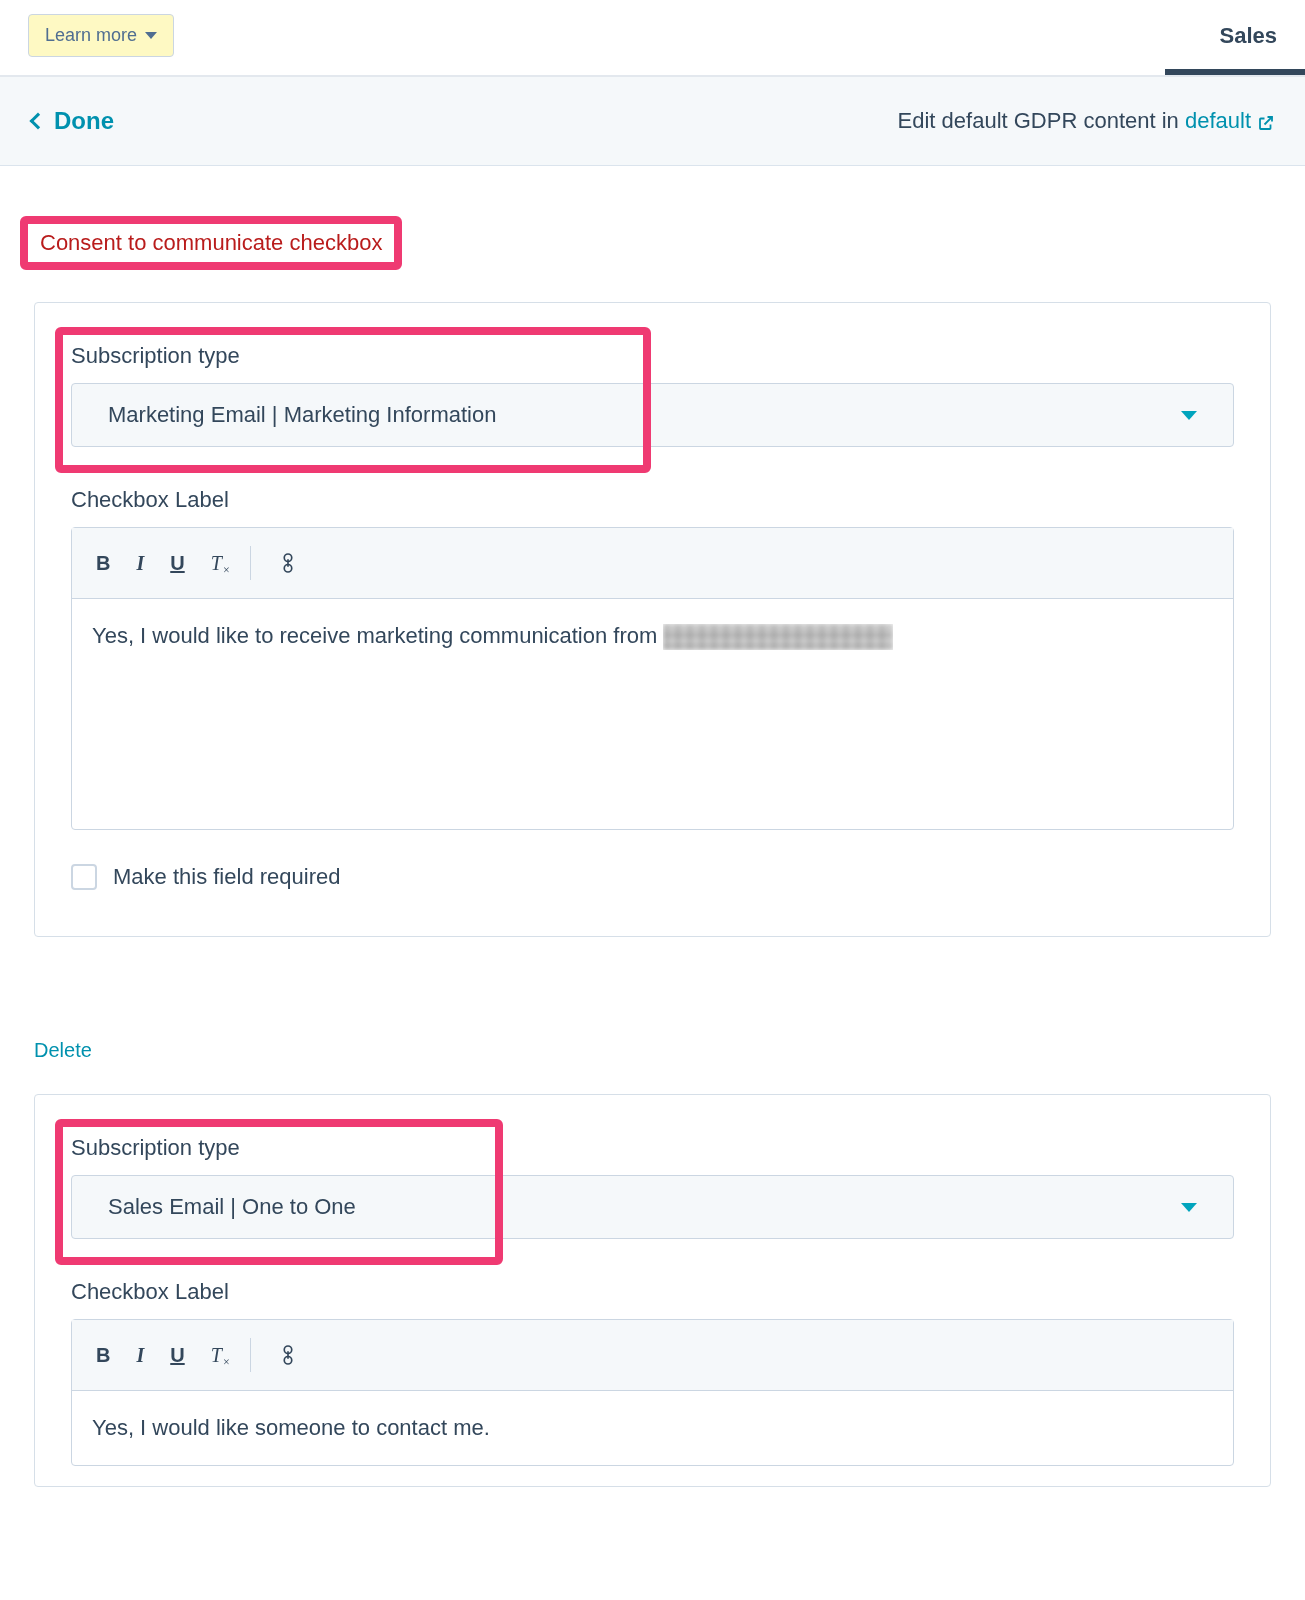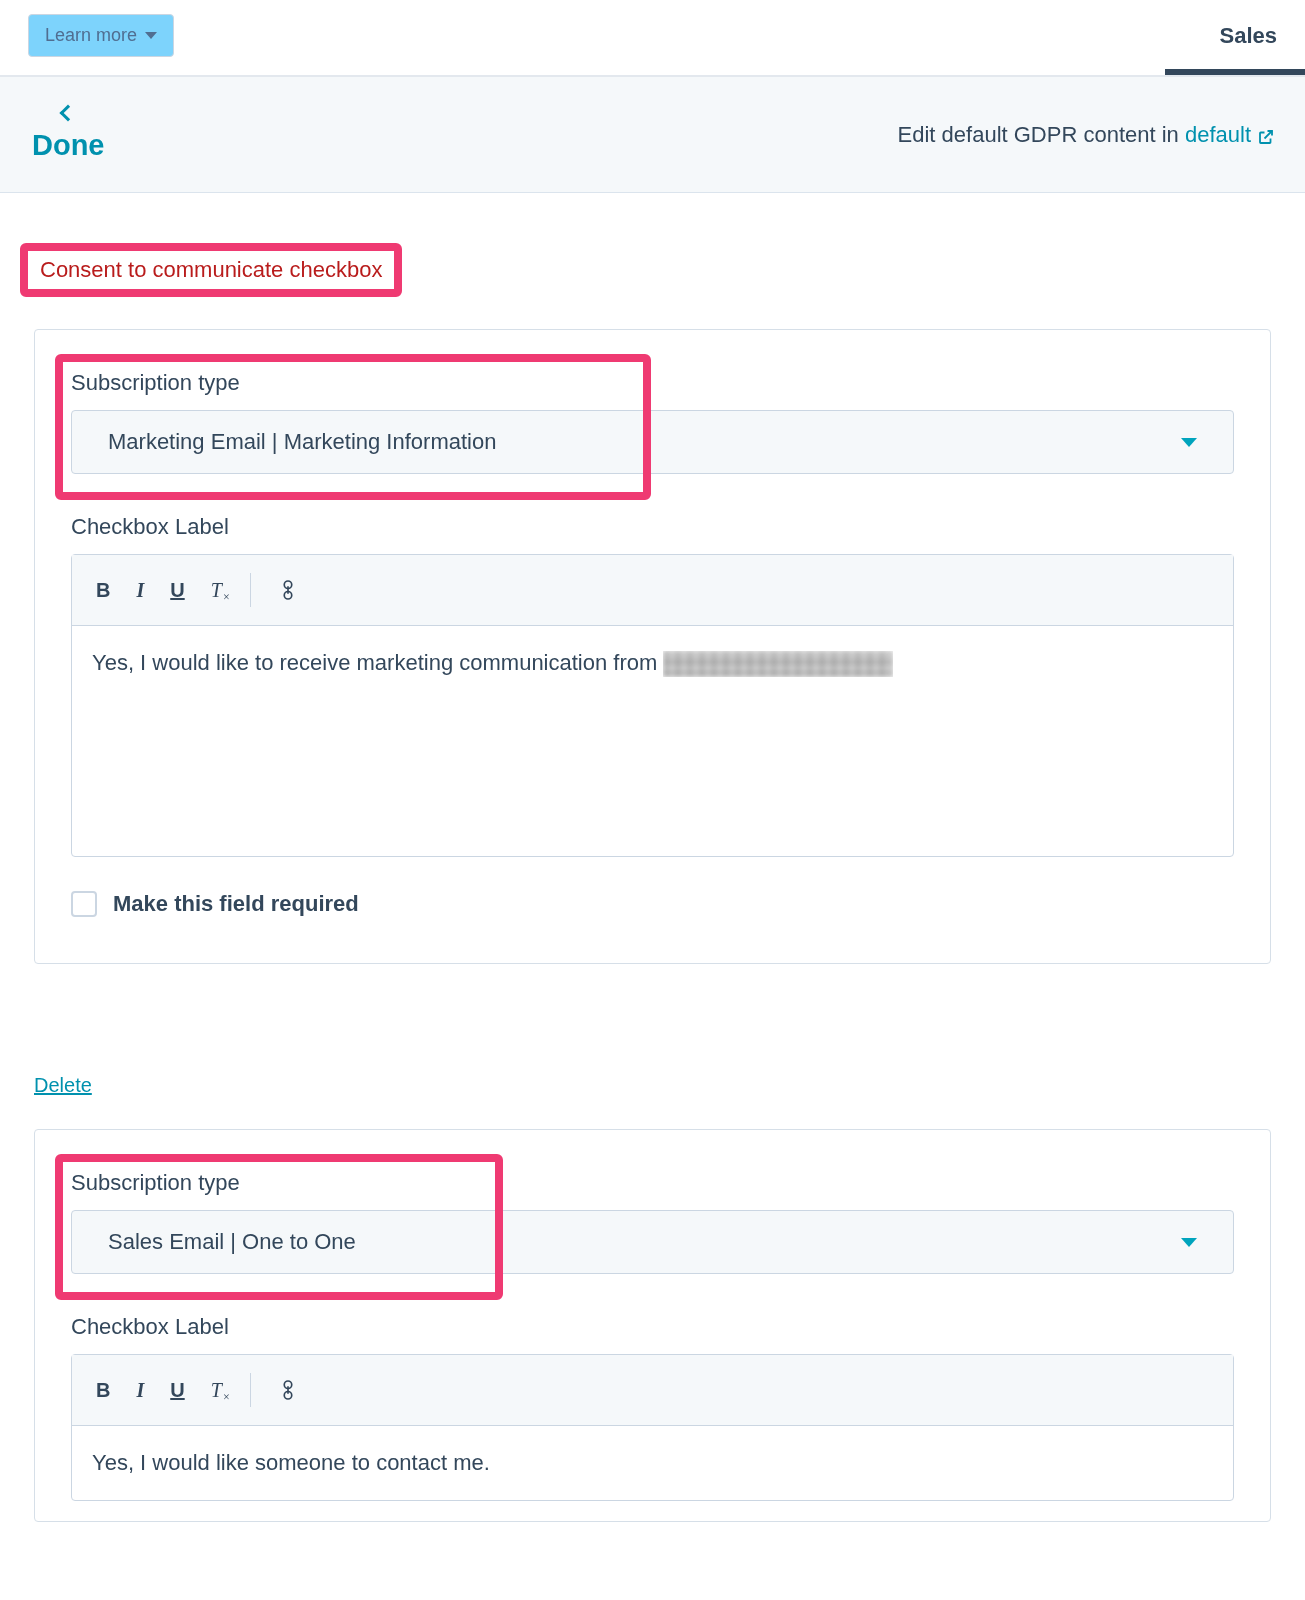--- a/index.html
+++ b/index.html
@@ -19,21 +19,21 @@
     padding: 14px 28px 18px 28px;
     border-bottom: 2px solid #e3e8ee;
   }
   .learn-more-btn {
     display: inline-flex;
     align-items: center;
     gap: 8px;
     padding: 10px 16px;
     border: 1px solid #cbd6e2;
     border-radius: 4px;
-    background: #7dd3fc;
+    background: #fef9c3;
     color: #506e91;
     font-size: 18px;
     font-weight: 400;
     cursor: pointer;
   }
   .caret-down {
     width: 0; height: 0;
     border-left: 6px solid transparent;
     border-right: 6px solid transparent;
     border-top: 7px solid #506e91;
@@ -60,24 +60,23 @@
     justify-content: space-between;
     background: #f5f8fa;
     padding: 30px 30px 30px 32px;
     border-bottom: 1px solid #dbe4ed;
   }
   .done-link {
     display: inline-flex;
     align-items: center;
     gap: 10px;
     color: #0091ae;
-    font-size: 29px;
+    font-size: 24px;
     font-weight: 600;
     cursor: pointer;
-    flex-direction: column;
   }
   .chev-left {
     width: 12px; height: 12px;
     border-left: 3px solid #0091ae;
     border-bottom: 3px solid #0091ae;
     transform: rotate(45deg);
   }
   .gdpr-text {
     font-size: 22px;
     color: #33475b;
@@ -112,23 +111,22 @@
     border: 8px solid #ef3a72;
     border-radius: 6px;
     padding: 6px 12px;
     margin-left: -14px;
   }
   .delete-link {
     color: #0091ae;
     font-size: 20px;
     font-weight: 500;
     cursor: pointer;
-    margin-top: 12px;
-    display: inline-block;
-    text-decoration: underline;
+    margin-top: 4px;
+    display: inline-block;
   }
 
   .panel {
     border: 1px solid #d6dfe8;
     border-radius: 4px;
     margin-top: 32px;
     padding: 40px 36px 46px 36px;
     background: #fff;
   }
 
@@ -231,21 +229,20 @@
     opacity: .9;
   }
 
   .checkbox-row {
     display: flex;
     align-items: center;
     gap: 16px;
     margin-top: 34px;
     font-size: 22px;
     color: #33475b;
-    font-weight: bold;
   }
   .checkbox-box {
     width: 26px; height: 26px;
     border: 2px solid #cbd6e2;
     border-radius: 4px;
     background: #fff;
     cursor: pointer;
   }
 
   

